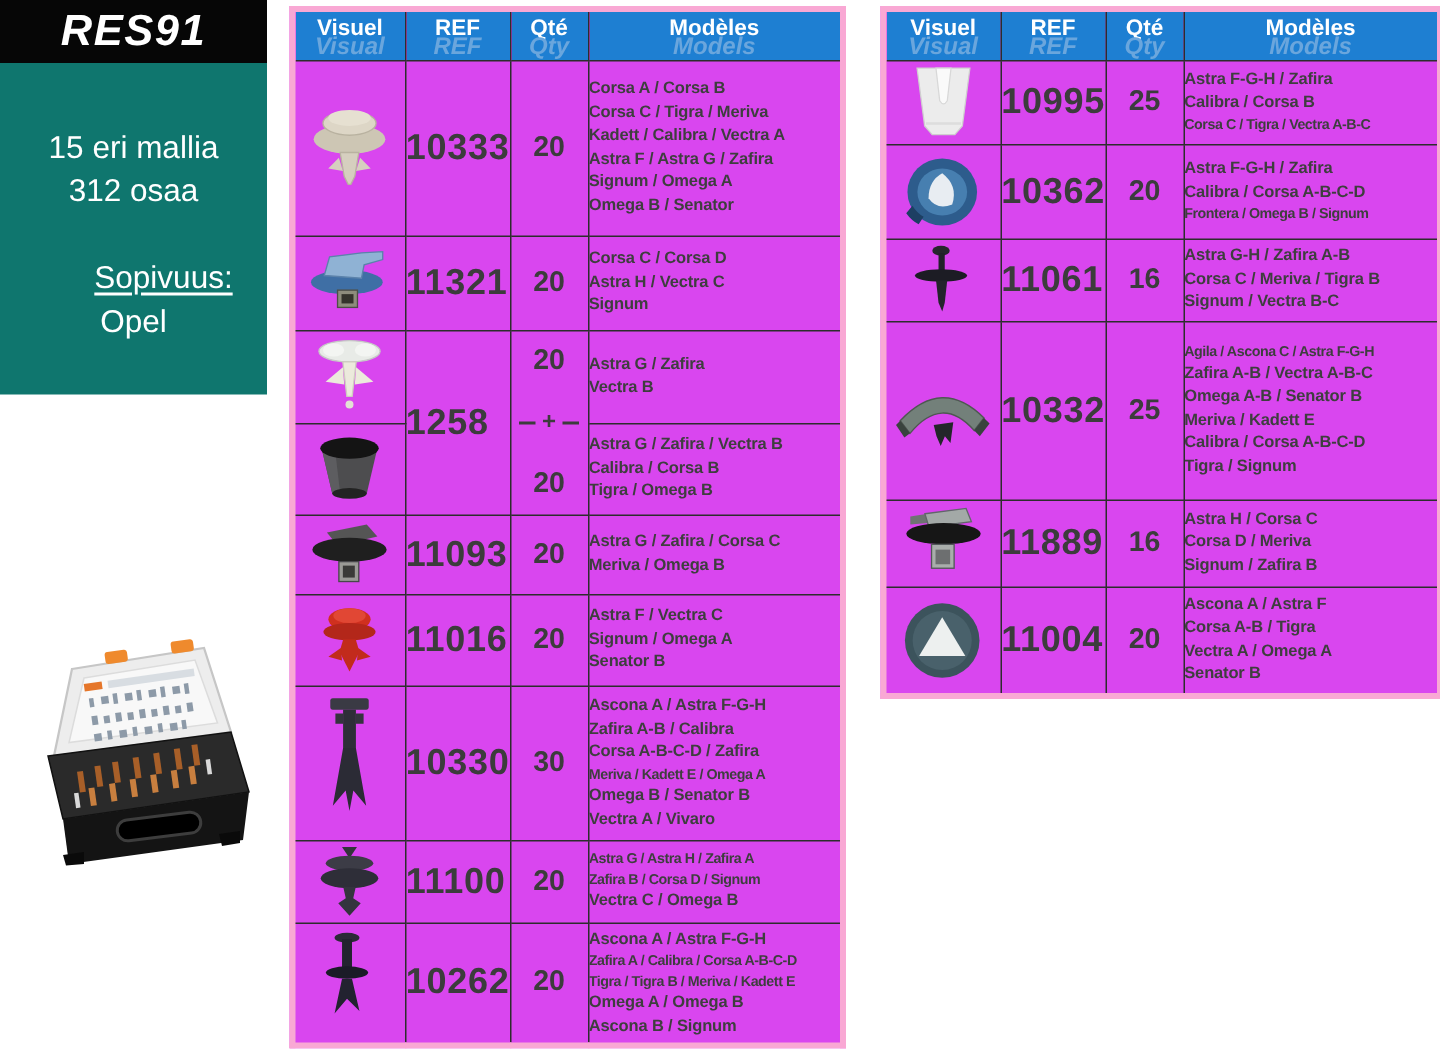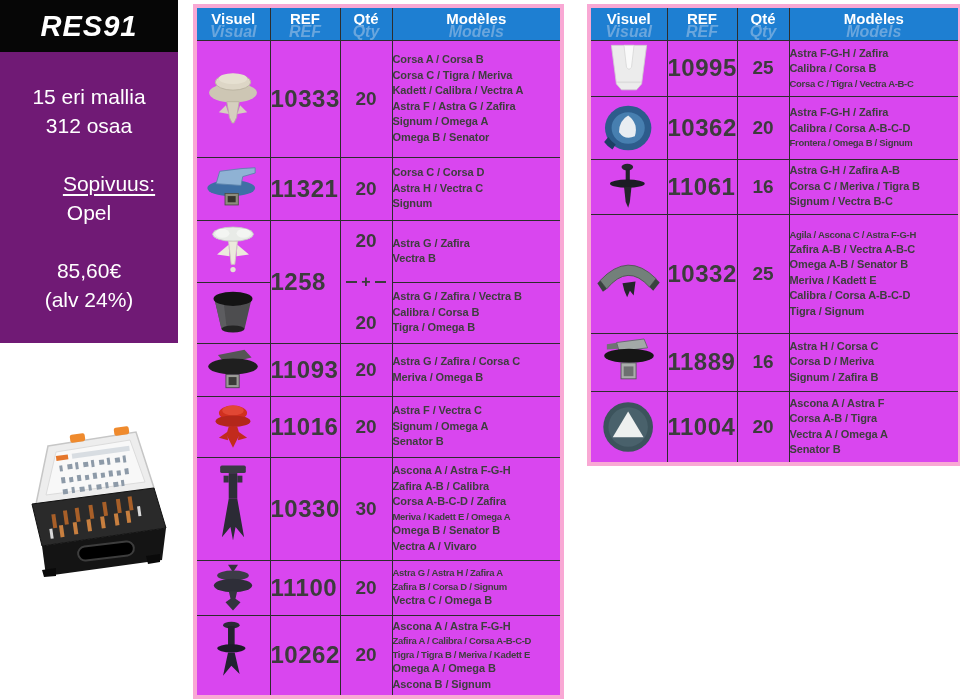--- a/index.html
+++ b/index.html
@@ -4,27 +4,27 @@
 <style>
   html,body{margin:0;padding:0;}
   body{
     width:960px;height:699px;position:relative;overflow:hidden;
     background:#ffffff;
     font-family:"Liberation Sans", sans-serif;
   }
   
   .sidebar{position:absolute;left:0;top:0;width:178px;}
   .sb-header{
-    height:52px;background:#060606;color:#fff;
+    height:42px;background:#060606;color:#fff;
     display:flex;align-items:center;justify-content:center;
     font-size:29px;font-weight:bold;font-style:italic;letter-spacing:1px;
   }
   .sb-body{
-    background:#701a75;height:291px;color:#ffffff;text-align:center;
-    font-size:21px;padding-top:30px;box-sizing:border-box;
+    background:#0f766e;height:221px;color:#ffffff;text-align:center;
+    font-size:21px;padding-top:42px;box-sizing:border-box;
   }
   .sb-line{line-height:29px;}
   .sb-gap{height:29px;}
   .u{text-decoration:underline;text-underline-offset:3px;margin-left:40px;}
   .kit-photo{position:absolute;left:18px;top:424px;width:150px;height:180px;}
   
   table.parts{
     position:absolute;border-collapse:collapse;table-layout:fixed;
     background:#d946ef;border:4px solid #f9a8d4;
   }

